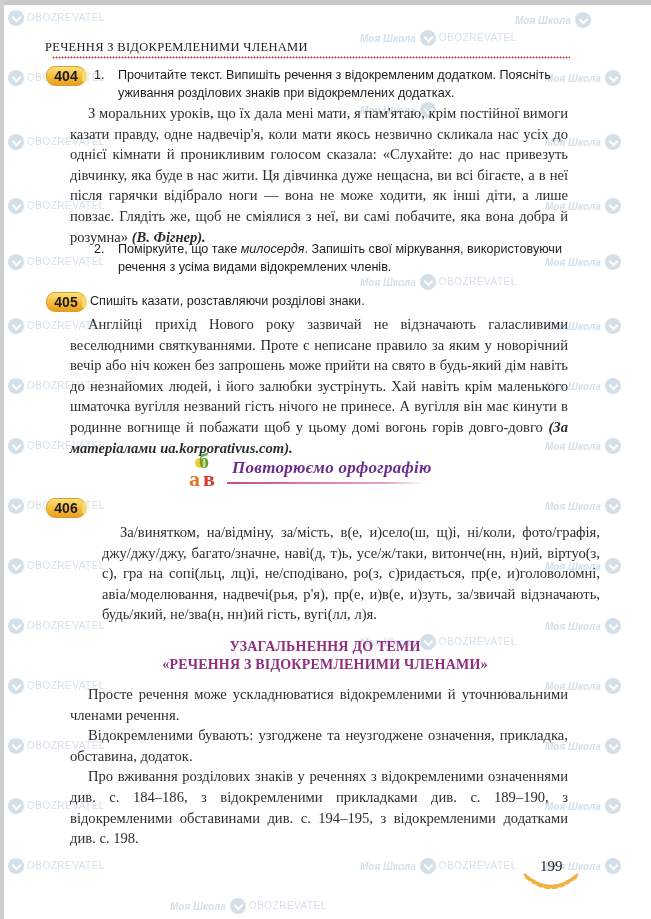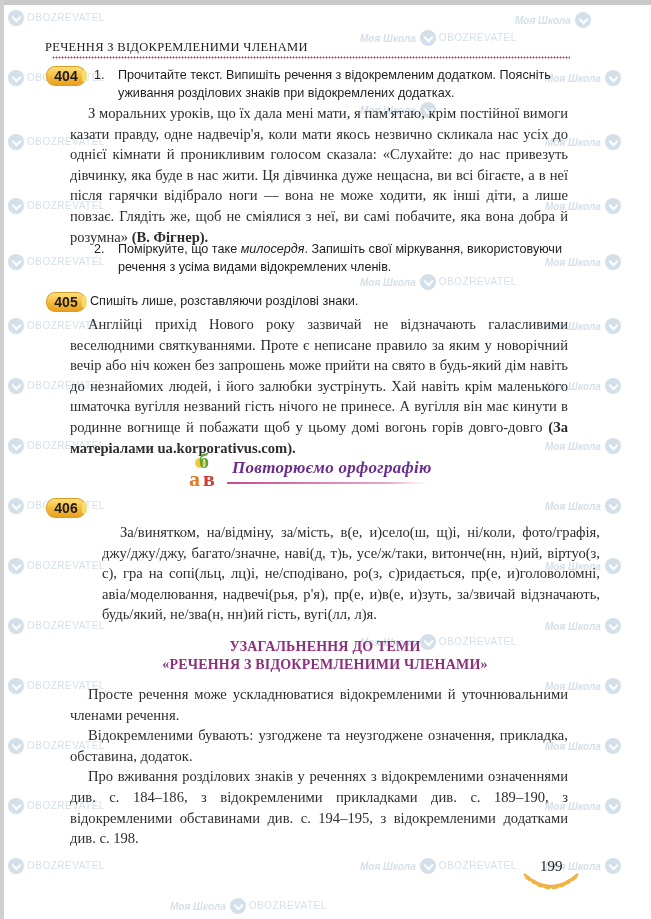--- a/index.html
+++ b/index.html
@@ -42,21 +42,21 @@
   .badge::after { content: ""; position: absolute; right: -2px; top: 3px; width: 5px; height: 12px; border-radius: 3px; background: #f3e57a; opacity: 0.8; }
   .task-num { position: absolute; left: 48px; top: 0; }
   .task-text { position: absolute; left: 72px; top: 0; width: 450px; }
   .task-text.wide { left: 44px; width: 500px; }
 
   .body-text {
     position: absolute; left: 70px; width: 498px;
     font-size: 14.6px; line-height: 20.6px; text-align: justify; color: #2d2d2d;
     text-indent: 18px;
   }
-  .body-text .it { font-weight: bold; }
+  .body-text .it { font-style: italic; font-weight: bold; }
   .body-text p { margin: 0; }
 
   .ortho { position: absolute; left: 187px; top: 452px; width: 250px; height: 40px; }
   .abv {
     position: absolute; left: 0; top: 0; width: 36px; height: 38px;
     font-family: "Liberation Serif", serif; font-weight: bold;
   }
   .abv .a { position: absolute; left: 2px; top: 14px; font-size: 22px; color: #e07a2a; }
   .abv .b { position: absolute; left: 12px; top: -2px; font-size: 20px; color: #5aa640; }
   .abv .v { position: absolute; left: 16px; top: 14px; font-size: 22px; color: #d63b34; }
@@ -135,21 +135,21 @@
     <p><span>З моральних уроків, що їх дала мені мати, я пам'ятаю, крім постійної вимоги казати правду, одне надвечір'я, коли мати якось незвично скликала нас усіх до однієї кімнати й проникливим голосом сказала: «Слухайте: до нас привезуть дівчинку, яка буде в нас жити. Ця дівчинка дуже нещасна, ви всі бігаєте, а в неї після гарячки відібрало ноги — вона не може ходити, як інші діти, а лише повзає. Глядіть же, щоб не сміялися з неї, ви самі побачите, яка вона добра й розумна»</span> <span class="it">(В. Фігнер).</span></p>
   </div>
 
   <div class="task-head" style="top:240px;width:530px;height:40px;">
     <div class="task-num" style="left:48px;">2.</div>
     <div class="task-text"><span>Поміркуйте, що таке </span><i>милосердя</i><span>. Запишіть свої міркування, використовуючи речення з усіма видами відокремлених членів.</span></div>
   </div>
 
   <div class="task-head" style="top:292px;width:530px;height:20px;">
     <div class="badge">405</div>
-    <div class="task-text wide">Спишіть лише, розставляючи розділові знаки.</div>
+    <div class="task-text wide">Спишіть казати, розставляючи розділові знаки.</div>
   </div>
 
   <div class="body-text" style="top:314px;">
     <p><span>Англійці прихід Нового року зазвичай не відзначають галасливими веселюдними святкуваннями. Проте є неписане правило за яким у новорічний вечір або ніч кожен без запрошень може прийти на свято в будь-який дім навіть до незнайомих людей, і його залюбки зустрінуть. Хай навіть крім маленького шматочка вугілля незваний гість нічого не принесе. А вугілля він має кинути в родинне вогнище й побажати щоб у цьому домі вогонь горів довго-довго</span> <span class="it">(За матеріалами ua.korporativus.com).</span></p>
   </div>
 
   <div class="ortho">
     <div class="abv">
       <span class="dot"></span>
       <span class="b">б</span>

